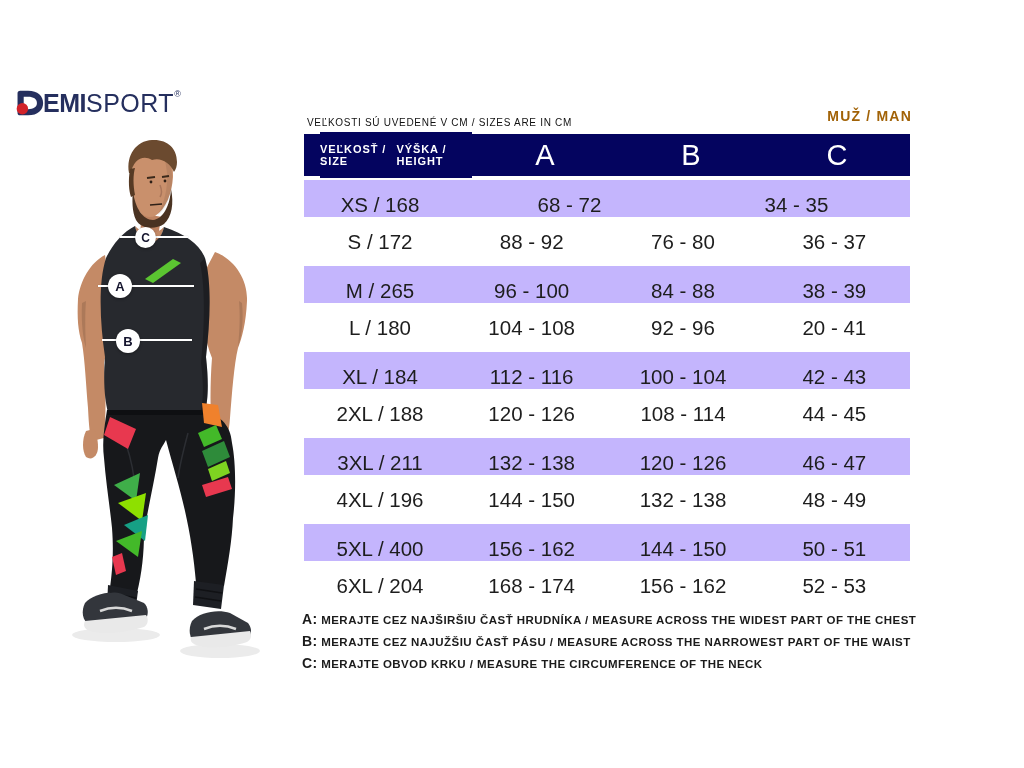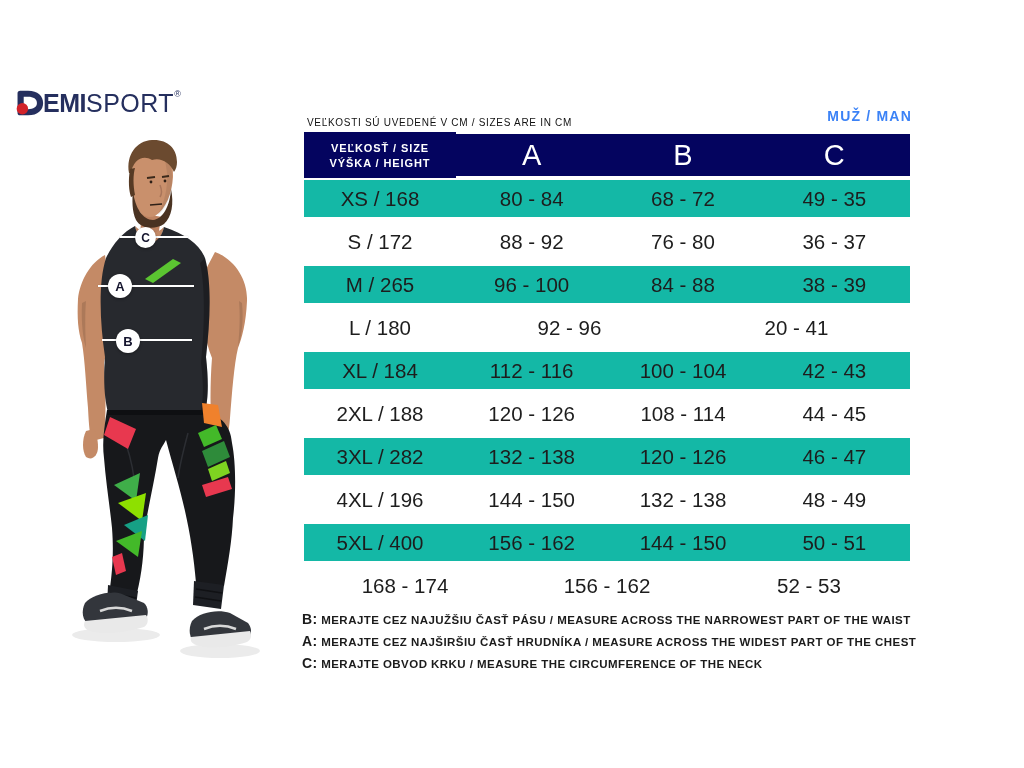--- a/index.html
+++ b/index.html
@@ -13,32 +13,32 @@
   .logo { position:absolute; left:14px; top:88px; display:flex; align-items:center; }
   .logo .dmark { width:30px; height:30px; }
   .logo .bold  { font-size:25px; font-weight:800; color:#252f5e; letter-spacing:-0.5px; margin-left:-1px; }
   .logo .light { font-size:25px; font-weight:400; color:#252f5e; letter-spacing:0.5px; }
   .logo .reg   { font-size:9px; color:#252f5e; align-self:flex-start; margin-top:1px; }
 
   
   .units-note { position:absolute; left:307px; top:117px; font-size:10px; font-weight:normal;
                 letter-spacing:0.7px; color:#111; }
   .gender-label { position:absolute; right:112px; top:108px; font-size:14px; font-weight:bold;
-                letter-spacing:1.2px; color:#3b82f6; }
+                letter-spacing:1.2px; color:#a16207; }
 
   
   .size-table { position:absolute; left:304px; top:134px; width:606px; }
   .thead { display:flex; height:42px; background:#04045f; color:#fff; align-items:center; }
-  .th-size { flex:0 0 152px; height:46px; background:#04045f; display:flex; flex-direction:column;
+  .th-size { flex:0 0 152px; height:46px; background:#04045f; display:flex; 
              justify-content:center; align-items:center; gap:3px;
-             font-size:11px; font-weight:bold; letter-spacing:0.9px; z-index:2; }
+             font-size:11px; font-weight:bold; letter-spacing:0.9px; z-index:2;margin-left:16px; }
   .th-col  { flex:1; text-align:center; font-size:29px; font-weight:400; }
   .tbody { margin-top:4px; }
   .trow { display:flex; height:37px; margin-bottom:6px; align-items:center; font-size:20.5px; }
-  .trow.shaded { background:#14b8a6; }
+  .trow.shaded { background:#c4b5fd;align-items:flex-end; }
   .cell { flex:1; text-align:center; }
   .size-cell { flex:0 0 152px; }
 
   
   .footnotes { position:absolute; left:302px; top:610px; color:#1b1b1b; }
   .fline { margin-bottom:4px; white-space:nowrap; }
   .fline .flabel { font-size:14px; font-weight:bold; letter-spacing:0.4px; }
   .fline .ftext  { font-size:11.5px; font-weight:bold; letter-spacing:0.45px; }
 
   
@@ -82,85 +82,86 @@
         <div>VEĽKOSŤ / SIZE</div>
         <div>VÝŠKA / HEIGHT</div>
       </div>
       <div class="th-col">A</div>
       <div class="th-col">B</div>
       <div class="th-col">C</div>
     </div>
     <div class="tbody">
         <div class="trow shaded">
           <div class="cell size-cell">XS / 168</div>
-          <div class="cell">80 - 84</div>
           <div class="cell">68 - 72</div>
-          <div class="cell">49 - 35</div>
+          <div class="cell">34 - 35</div>
         </div>
         <div class="trow">
           <div class="cell size-cell">S / 172</div>
           <div class="cell">88 - 92</div>
           <div class="cell">76 - 80</div>
           <div class="cell">36 - 37</div>
         </div>
         <div class="trow shaded">
           <div class="cell size-cell">M / 265</div>
           <div class="cell">96 - 100</div>
           <div class="cell">84 - 88</div>
           <div class="cell">38 - 39</div>
         </div>
         <div class="trow">
           <div class="cell size-cell">L / 180</div>
+          <div class="cell">104 - 108</div>
           <div class="cell">92 - 96</div>
           <div class="cell">20 - 41</div>
         </div>
         <div class="trow shaded">
           <div class="cell size-cell">XL / 184</div>
           <div class="cell">112 - 116</div>
           <div class="cell">100 - 104</div>
           <div class="cell">42 - 43</div>
         </div>
         <div class="trow">
           <div class="cell size-cell">2XL / 188</div>
           <div class="cell">120 - 126</div>
           <div class="cell">108 - 114</div>
           <div class="cell">44 - 45</div>
         </div>
         <div class="trow shaded">
-          <div class="cell size-cell">3XL / 282</div>
+          <div class="cell size-cell">3XL / 211</div>
           <div class="cell">132 - 138</div>
           <div class="cell">120 - 126</div>
           <div class="cell">46 - 47</div>
         </div>
         <div class="trow">
           <div class="cell size-cell">4XL / 196</div>
           <div class="cell">144 - 150</div>
           <div class="cell">132 - 138</div>
           <div class="cell">48 - 49</div>
         </div>
         <div class="trow shaded">
           <div class="cell size-cell">5XL / 400</div>
           <div class="cell">156 - 162</div>
           <div class="cell">144 - 150</div>
           <div class="cell">50 - 51</div>
         </div>
         <div class="trow">
+          <div class="cell size-cell">6XL / 204</div>
           <div class="cell">168 - 174</div>
           <div class="cell">156 - 162</div>
           <div class="cell">52 - 53</div>
         </div>
       </div>
   </div>
 
   <div class="footnotes">
     <div class="fline">
+      <span class="flabel">A:</span><span class="ftext"> MERAJTE CEZ NAJŠIRŠIU ČASŤ HRUDNÍKA / MEASURE ACROSS THE WIDEST PART OF THE CHEST</span>
+    </div>
+    <div class="fline">
       <span class="flabel">B:</span><span class="ftext"> MERAJTE CEZ NAJUŽŠIU ČASŤ PÁSU / MEASURE ACROSS THE NARROWEST PART OF THE WAIST</span>
-    </div>
-    <div class="fline">
-      <span class="flabel">A:</span><span class="ftext"> MERAJTE CEZ NAJŠIRŠIU ČASŤ HRUDNÍKA / MEASURE ACROSS THE WIDEST PART OF THE CHEST</span>
     </div>
     <div class="fline">
       <span class="flabel">C:</span><span class="ftext"> MERAJTE OBVOD KRKU / MEASURE THE CIRCUMFERENCE OF THE NECK</span>
     </div>
   </div>
 
   <div class="figure">
     <svg width="236" height="532" viewBox="0 0 236 532">
 
       <ellipse cx="64" cy="502" rx="44" ry="7" fill="#ebebeb"></ellipse>

